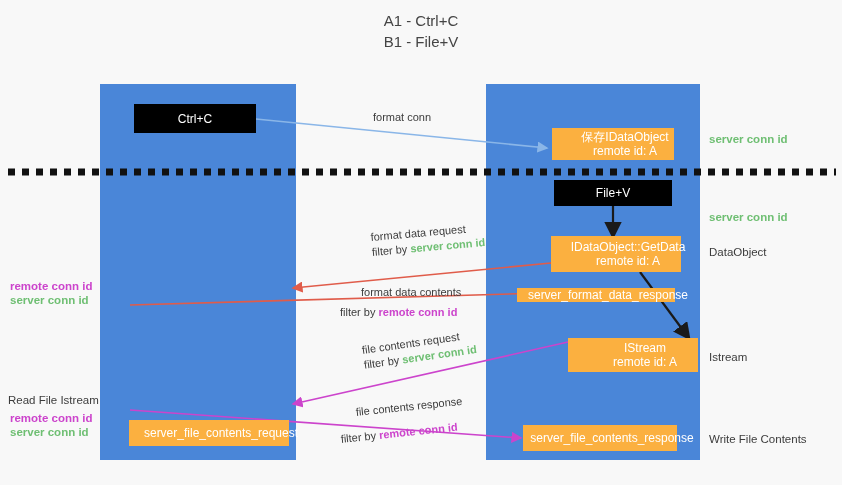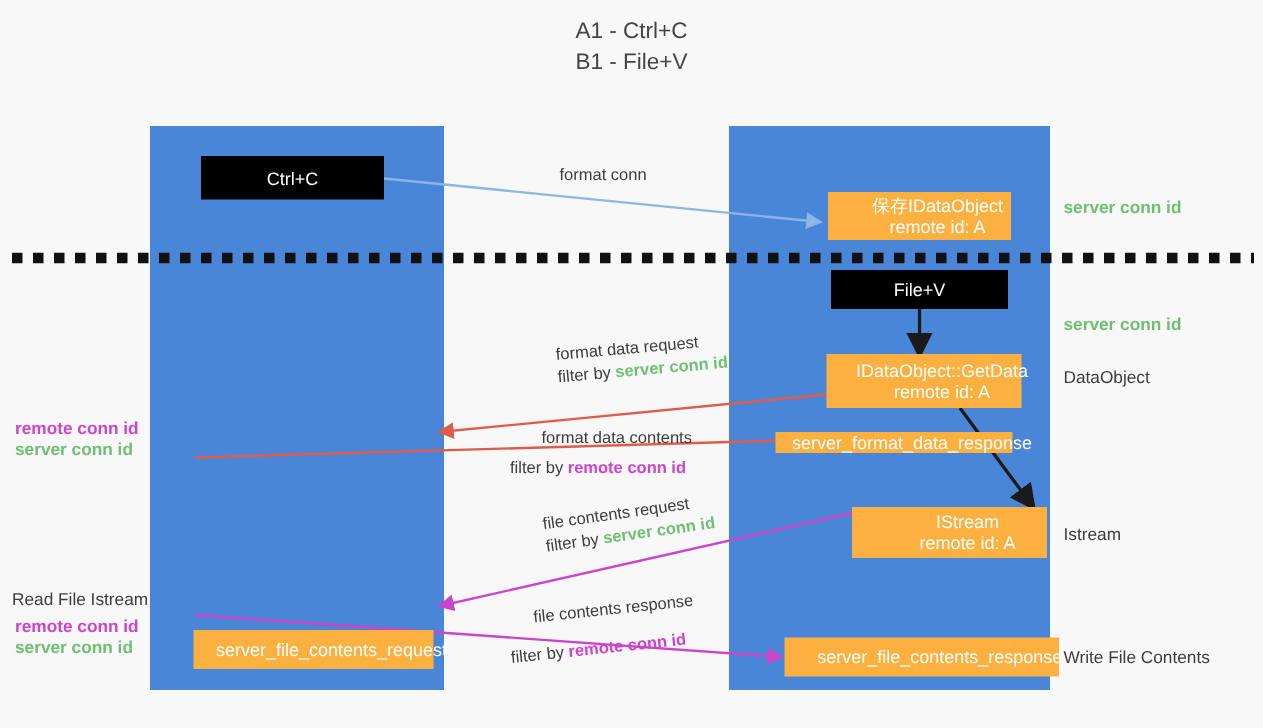--- a/index.html
+++ b/index.html
@@ -160,21 +160,21 @@
 remote id: A</div>
 
   <div class="abs box orange" style="left:568px; top:338px; width:130px; height:34px;">IStream
 remote id: A</div>
 
 
   <div class="abs box orange" style="left:489px; top:288px; width:158px; height:14px;margin-left:28px;">server_format_data_response</div>
 
   <div class="abs box orange" style="left:129px; top:392px; width:160px; height:26px;margin-top:28px;">server_file_contents_request</div>
 
-  <div class="abs box orange" style="left:523px; top:425px; width:183px; height:26px;">server_file_contents_response</div>
+  <div class="abs box orange" style="left:523px; top:425px; width:154px; height:26px;">server_file_contents_response</div>
 
   <div class="abs edge-label" style="left:373px; top:110px;">format conn</div>
 
   <div class="abs edge-label" style="left:370px; top:230px; transform:rotate(-5deg); transform-origin:left top;">
     <div>format data request</div>
     <div><span class="dark-txt">filter by </span><span class="green-txt">server conn id</span></div>
   </div>
 
   <div class="abs edge-label" style="left:361px; top:285px;">format data contents</div>
   <div class="abs edge-label" style="left:340px; top:305px;"><span class="dark-txt">filter by </span><span class="purple-txt">remote conn id</span></div>

